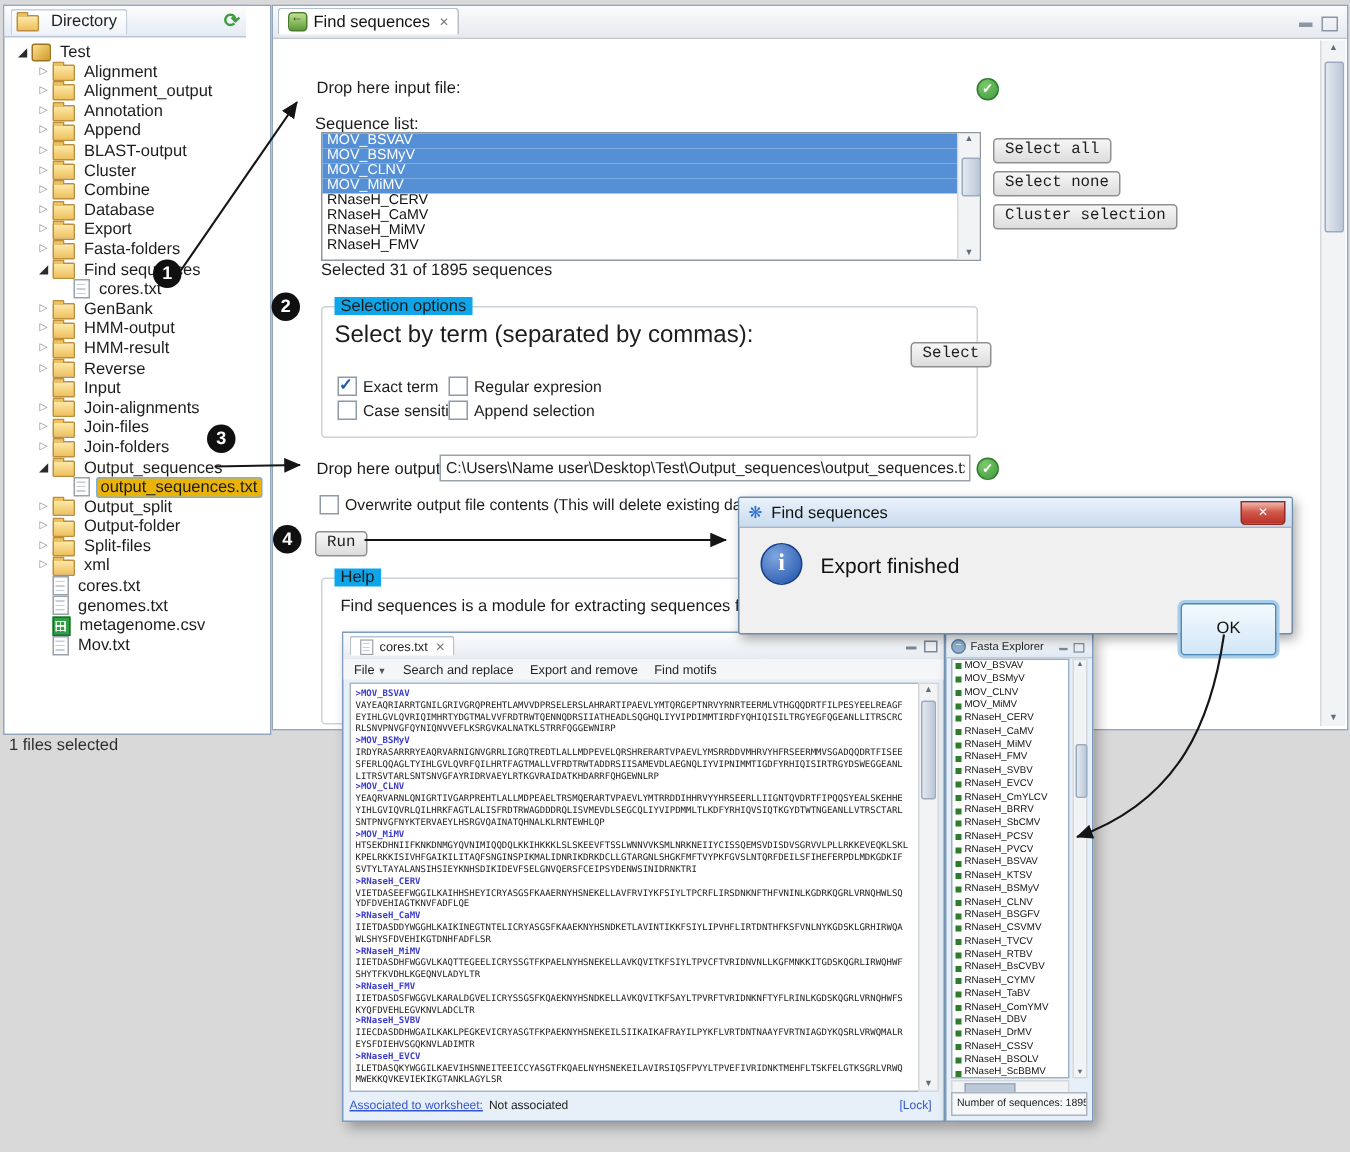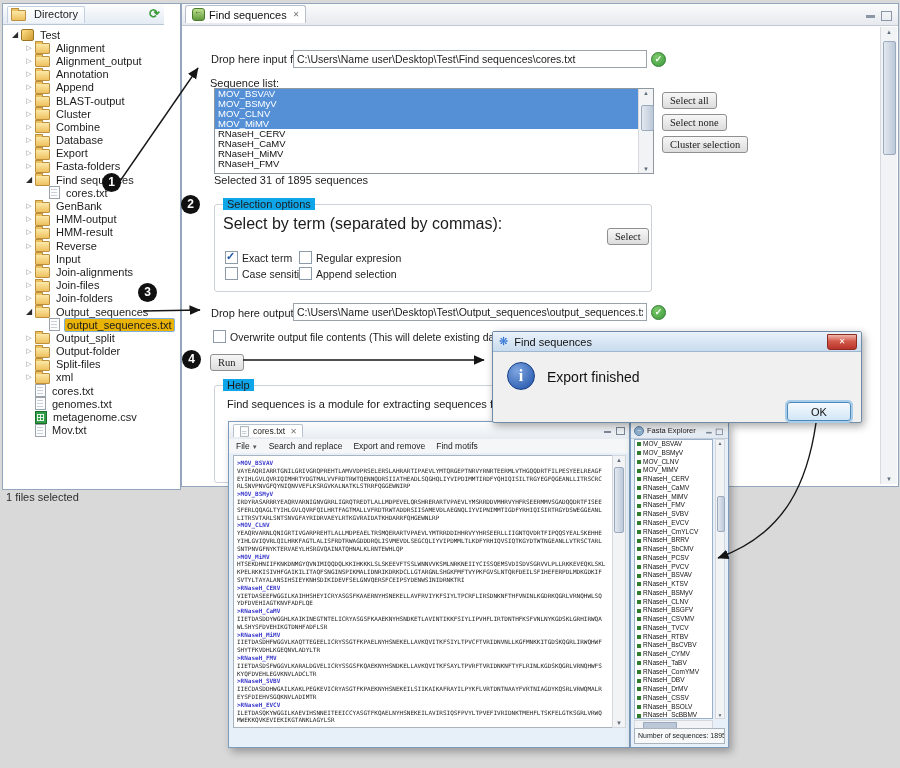--- a/index.html
+++ b/index.html
@@ -64,21 +64,21 @@
   .tin{position:absolute;height:16px;border:1px solid #9aa2ab;background:#fff;font-size:10.5px;
     font-family:"Liberation Sans",sans-serif;color:#222;padding:0 3px;box-sizing:content-box}
   .okCheck{position:absolute;width:13px;height:13px;border-radius:50%;
     background:radial-gradient(circle at 35% 30%,#7cc96a,#3c9a3c);border:1px solid #2f7a2f;
     color:#fff;font-size:9px;font-weight:bold;text-align:center;line-height:13px}
   #seqList{position:absolute;left:31px;top:62px;width:438px;height:84px;border:1px solid #8f979f;
     background:#fff}
   .lrow{height:10px;font-size:9.5px;line-height:10px;color:#111;padding-left:3px;white-space:nowrap}
   .lrow.sel{background:#5590d6;color:#fff}
   #seqScroll{position:absolute;right:0;top:0;width:14px;height:100%;background:#f2f3f5;border-left:1px solid #d8dadd}
-  .wbtn{position:absolute;height:17px;font-size:10.5px;font-family:Liberation Serif, serif;
+  .wbtn{position:absolute;height:17px;font-size:10.5px;font-family:Liberation Mono, monospace;
     color:#1c1c1c;background:linear-gradient(#f7f7f7,#dcdcdc);border:1px solid #8e8f8f;
     border-radius:3px;padding:0 7px;line-height:15px;text-align:center}
   .group{position:absolute;border:1px solid #cdd2d8;border-radius:3px}
   .legend{position:absolute;top:-7px;left:8px;background:#0ea5e9;padding:0 4px;font-size:11px;color:#1c1c1c}
   .cb{display:inline-block;width:11px;height:11px;border:1px solid #8d9aa8;background:#fff;
     vertical-align:-2px;margin-right:4px;position:relative;flex:none}
   .cb.on::before{content:"✓";position:absolute;left:0px;top:-2px;font-size:11px;color:#2159a8;font-weight:bold}
   .cbItem{position:absolute;font-size:10.5px;color:#1c1c1c;display:flex;align-items:center;white-space:nowrap}
   
   .step{position:absolute;width:19px;height:19px;border-radius:50%;background:#101010;color:#fff;
@@ -92,21 +92,21 @@
     display:flex;align-items:center;padding:0 6px;box-sizing:border-box;font-size:11px;color:#111}
   #dlgIcon{color:#2a6fd0;font-size:11px;margin-right:6px}
   #dlgClose{position:absolute;right:4px;top:2px;width:28px;height:14px;border-radius:0 0 3px 3px;
     background:linear-gradient(#f2b7ad,#d2594a 45%,#b8322a);border:1px solid #8e2c22;
     color:#fff;font-size:8px;text-align:center;line-height:13px}
   #dlgInfo{position:absolute;left:14px;top:30px;width:26px;height:26px;border-radius:50%;
     background:radial-gradient(circle at 35% 30%,#7fa6e0,#1d4fa8);border:1px solid #173f86;
     color:#fff;font-family:"Liberation Serif",serif;font-weight:bold;font-size:16px;
     text-align:center;line-height:25px}
   #dlgMsg{position:absolute;left:54px;top:37px;font-size:14px;color:#111}
-  #dlgOk{position:absolute;left:294px;top:70px;width:64px;height:19px;font-size:11px;
+  #dlgOk{position:absolute;left:294px;top:70px;width:64px;height:35px;font-size:11px;
     background:linear-gradient(#f4fafe,#d2e6f6);border:1px solid #4d89b8;border-radius:3px;
     box-shadow:0 0 0 2px #a8cdea;color:#111;text-align:center;line-height:17px}
   
   #coresWin{left:228px;top:421px;width:400px;height:325px;background:#e7f0f9;
     border:1px solid #7d9cbd;box-shadow:3px 4px 8px rgba(0,0,0,.3);z-index:4}
   .miniTabBar{position:absolute;left:0;top:0;right:0;height:17px;
     background:linear-gradient(#fbfcfd,#e7ecf2);border-bottom:1px solid #c2ccd8}
   .miniTab{position:absolute;left:4px;top:2px;display:flex;align-items:center;gap:3px;
     font-size:8.5px;color:#222;background:#fff;border:1px solid #b7c2cf;border-bottom:none;
     border-radius:2px 2px 0 0;padding:1px 5px;height:13px;box-sizing:border-box}
@@ -327,21 +327,20 @@
       <span class="tabClose">✕</span>
     </div>
     <div id="winBtns">
       <span class="wmin"></span>
       <span class="wmax"></span>
     </div>
   </div>
 
   <div id="edContent">
     <span class="lbl" style="left:28px;top:27px">Drop here input file:</span>
-    <input class="tin" style="left: 110px; top: 24px; width: 346px;" value="C:\Users\Name user\Desktop\Test\Find sequences\cores.txt">
     <span class="okCheck" style="left:468px;top:26px">✓</span>
 
     <span class="lbl" style="left:27px;top:51px">Sequence list:</span>
     <div id="seqList">
       <div id="seqRows" style="margin-right:14px">
           <div class="lrow sel">MOV_BSVAV</div>
           <div class="lrow sel">MOV_BSMyV</div>
           <div class="lrow sel">MOV_CLNV</div>
           <div class="lrow sel">MOV_MiMV</div>
           <div class="lrow">RNaseH_CERV</div>
@@ -436,20 +435,25 @@
   <span>Search and replace</span>
       <span>Export and remove</span>
       <span>Find motifs</span>
     </div>
   <div id="coresText"><div class="fhead">&gt;MOV_BSVAV</div><div>VAYEAQRIARRTGNILGRIVGRQPREHTLAMVVDPRSELERSLAHRARTIPAEVLYMTQRGEPTNRVYRNRTEERMLVTHGQQDRTFILPESYEELREAGF</div><div>EYIHLGVLQVRIQIMHRTYDGTMALVVFRDTRWTQENNQDRSIIATHEADLSQGHQLIYVIPDIMMTIRDFYQHIQISILTRGYEGFQGEANLLITRSCRC</div><div>RLSNVPNVGFQYNIQNVVEFLKSRGVKALNATKLSTRRFQGGEWNIRP</div><div class="fhead">&gt;MOV_BSMyV</div><div>IRDYRASARRRYEAQRVARNIGNVGRRLIGRQTREDTLALLMDPEVELQRSHRERARTVPAEVLYMSRRDDVMHRVYHFRSEERMMVSGADQQDRTFISEE</div><div>SFERLQQAGLTYIHLGVLQVRFQILHRTFAGTMALLVFRDTRWTADDRSIISAMEVDLAEGNQLIYVIPNIMMTIGDFYRHIQISIRTRGYDSWEGGEANL</div><div>LITRSVTARLSNTSNVGFAYRIDRVAEYLRTKGVRAIDATKHDARRFQHGEWNLRP</div><div class="fhead">&gt;MOV_CLNV</div><div>YEAQRVARNLQNIGRTIVGARPREHTLALLMDPEAELTRSMQERARTVPAEVLYMTRRDDIHHRVYYHRSEERLLIIGNTQVDRTFIPQQSYEALSKEHHE</div><div>YIHLGVIQVRLQILHRKFAGTLALISFRDTRWAGDDDRQLISVMEVDLSEGCQLIYVIPDMMLTLKDFYRHIQVSIQTKGYDTWTNGEANLLVTRSCTARL</div><div>SNTPNVGFNYKTERVAEYLHSRGVQAINATQHNALKLRNTEWHLQP</div><div class="fhead">&gt;MOV_MiMV</div><div>HTSEKDHNIIFKNKDNMGYQVNIMIQQDQLKKIHKKKLSLSKEEVFTSSLWNNVVKSMLNRKNEIIYCISSQEMSVDISDVSGRVVLPLLRKKEVEQKLSKL</div><div>KPELRKKISIVHFGAIKILITAQFSNGINSPIKMALIDNRIKDRKDCLLGTARGNLSHGKFMFTVYPKFGVSLNTQRFDEILSFIHEFERPDLMDKGDKIF</div><div>SVTYLTAYALANSIHSIEYKNHSDIKIDEVFSELGNVQERSFCEIPSYDENWSINIDRNKTRI</div><div class="fhead">&gt;RNaseH_CERV</div><div>VIETDASEEFWGGILKAIHHSHEYICRYASGSFKAAERNYHSNEKELLAVFRVIYKFSIYLTPCRFLIRSDNKNFTHFVNINLKGDRKQGRLVRNQHWLSQ</div><div>YDFDVEHIAGTKNVFADFLQE</div><div class="fhead">&gt;RNaseH_CaMV</div><div>IIETDASDDYWGGHLKAIKINEGTNTELICRYASGSFKAAEKNYHSNDKETLAVINTIKKFSIYLIPVHFLIRTDNTHFKSFVNLNYKGDSKLGRHIRWQA</div><div>WLSHYSFDVEHIKGTDNHFADFLSR</div><div class="fhead">&gt;RNaseH_MiMV</div><div>IIETDASDHFWGGVLKAQTTEGEELICRYSSGTFKPAELNYHSNEKELLAVKQVITKFSIYLTPVCFTVRIDNVNLLKGFMNKKITGDSKQGRLIRWQHWF</div><div>SHYTFKVDHLKGEQNVLADYLTR</div><div class="fhead">&gt;RNaseH_FMV</div><div>IIETDASDSFWGGVLKARALDGVELICRYSSGSFKQAEKNYHSNDKELLAVKQVITKFSAYLTPVRFTVRIDNKNFTYFLRINLKGDSKQGRLVRNQHWFS</div><div>KYQFDVEHLEGVKNVLADCLTR</div><div class="fhead">&gt;RNaseH_SVBV</div><div>IIECDASDDHWGAILKAKLPEGKEVICRYASGTFKPAEKNYHSNEKEILSIIKAIKAFRAYILPYKFLVRTDNTNAAYFVRTNIAGDYKQSRLVRWQMALR</div><div>EYSFDIEHVSGQKNVLADIMTR</div><div class="fhead">&gt;RNaseH_EVCV</div><div>ILETDASQKYWGGILKAEVIHSNNEITEEICCYASGTFKQAELNYHSNEKEILAVIRSIQSFPVYLTPVEFIVRIDNKTMEHFLTSKFELGTKSGRLVRWQ</div><div>MWEKKQVKEVIEKIKGTANKLAGYLSR</div></div>
   <div id="coresScroll">
     <span class="sArrow" style="top:1px">▲</span>
     <div class="vThumb" style="top:11px;height:64px;left:1px;width:8px"></div>
     <span class="sArrow" style="bottom:1px">▼</span>
   </div>
+  <div id="coresFoot">
+    <span class="blueLink">Associated to worksheet:</span>
+    <span style="margin-left:4px">Not associated</span>
+    <span class="blueLink" style="margin-left:auto;margin-right:4px;text-decoration:none">[Lock]</span>
+  </div>
 </div>
 
 <div id="fastaWin" class="abs">
   <div id="fastaTitle">
     <span id="fastaTitleIcon">−</span>
     <span>Fasta Explorer</span>
     <div class="miniIcons" style="position:absolute;right:3px;top:4px;transform:scale(.8)">
       <span class="mi1"></span>
       <span class="mi2"></span>
     </div>

